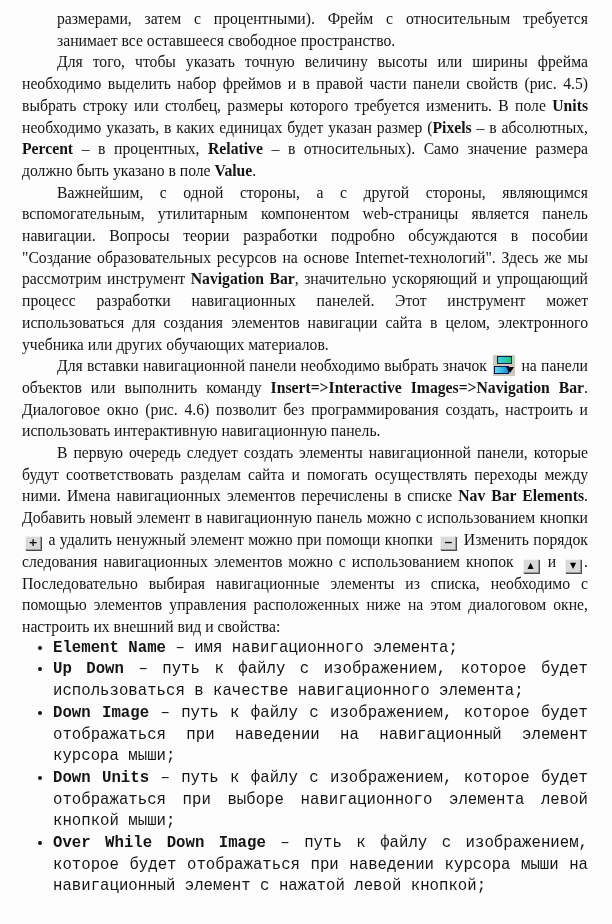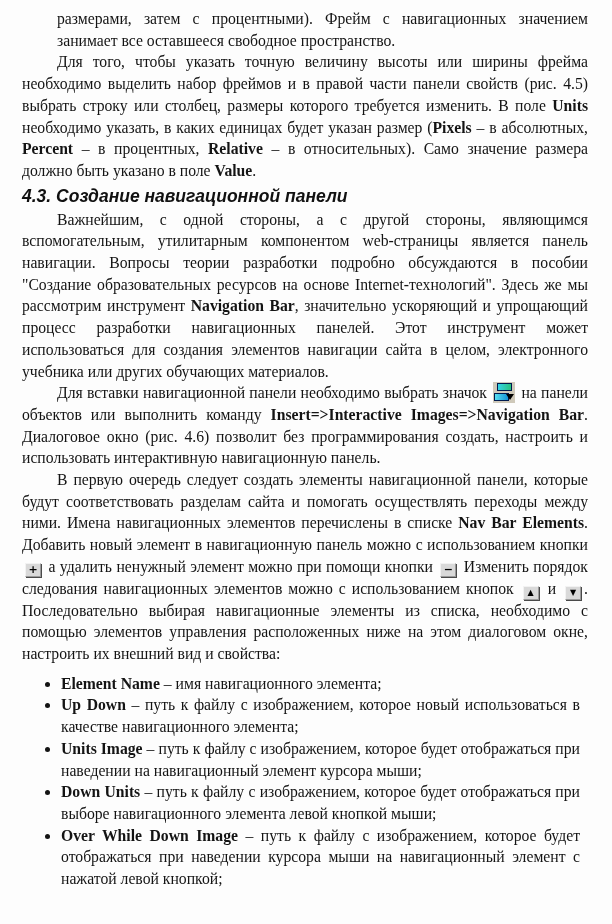--- a/index.html
+++ b/index.html
@@ -13,21 +13,21 @@
   }
   .para{margin:0;text-align:justify;}
   .cont{margin-left:35px;}
   .ind{text-indent:35px;}
   b{font-weight:bold;}
   .heading{
     font-family:"Liberation Sans","DejaVu Sans",sans-serif;
     font-style:italic;font-weight:bold;font-size:17.5px;line-height:20px;
     margin:4px 0 3px 0;color:#111;
   }
-  ul.props{margin:8px;padding:0 0 0 31px;}
+  ul.props{margin:0;padding:0 0 0 31px;font-family:Liberation Mono, monospace;}
   ul.props li{text-align:justify;list-style:disc outside;margin:0;}
   
   .nav-icon{
     display:inline-block;position:relative;width:22px;height:21px;
     background:#cfc9ba;vertical-align:-5px;margin:0 2px;
   }
   .nav-icon .nb-top{
     position:absolute;left:4px;top:1px;width:13px;height:6px;
     background:linear-gradient(90deg,#35d4e8,#27c27c);border:1px solid #001a4d;
   }
@@ -49,33 +49,32 @@
     font-family:"DejaVu Sans",sans-serif;font-weight:bold;font-size:11px;line-height:11px;
     text-align:center;color:#000;vertical-align:-1px;margin:0 3px;text-indent:0;
   }
   .btn-ico.tri{font-size:8px;line-height:12px;}
 </style>
 </head>
 <body>
 
 <div>
 
-  <p class="para cont"><span>размерами, затем с процентными). Фрейм с навигационных значением занимает все оставшееся свободное пространство.</span></p>
+  <p class="para cont"><span>размерами, затем с процентными). Фрейм с относительным требуется занимает все оставшееся свободное пространство.</span></p>
 
   <p class="para ind"><span>Для того, чтобы указать точную величину высоты или ширины фрейма необходимо выделить набор фреймов и в правой части панели свойств (рис. 4.5) выбрать строку или столбец, размеры которого требуется изменить. В поле </span><b>Units</b><span> необходимо указать, в каких единицах будет указан размер (</span><b>Pixels</b><span> – в абсолютных, </span><b>Percent</b><span> – в процентных, </span><b>Relative</b><span> – в относительных). Само значение размера должно быть указано в поле </span><b>Value</b><span>.</span></p>
 
-  <h2 class="heading">4.3. Создание навигационной панели</h2>
 
   <p class="para ind"><span>Важнейшим, с одной стороны, а с другой стороны, являющимся вспомогательным, утилитарным компонентом web-страницы является панель навигации. Вопросы теории разработки подробно обсуждаются в пособии "Создание образовательных ресурсов на основе Internet-технологий". Здесь же мы рассмотрим инструмент </span><b>Navigation Bar</b><span>, значительно ускоряющий и упрощающий процесс разработки навигационных панелей. Этот инструмент может использоваться для создания элементов навигации сайта в целом, электронного учебника или других обучающих материалов.</span></p>
 
   <p class="para ind"><span>Для вставки навигационной панели необходимо выбрать значок </span><span class="nav-icon"><i class="nb-top"></i><i class="nb-bot"></i><i class="nb-arrow"></i></span><span> на панели объектов или выполнить команду </span><b>Insert=&gt;Interactive Images=&gt;Navigation Bar</b><span>. Диалоговое окно (рис. 4.6) позволит без программирования создать, настроить и использовать интерактивную навигационную панель.</span></p>
 
   <p class="para ind"><span>В первую очередь следует создать элементы навигационной панели, которые будут соответствовать разделам сайта и помогать осуществлять переходы между ними. Имена навигационных элементов перечислены в списке </span><b>Nav Bar Elements</b><span>. Добавить новый элемент в навигационную панель можно с использованием кнопки </span><span class="btn-ico">+</span><span> а удалить ненужный элемент можно при помощи кнопки </span><span class="btn-ico">−</span><span> Изменить порядок следования навигационных элементов можно с использованием кнопок </span><span class="btn-ico tri">▲</span><span> и </span><span class="btn-ico tri">▼</span><span>. Последовательно выбирая навигационные элементы из списка, необходимо с помощью элементов управления расположенных ниже на этом диалоговом окне, настроить их внешний вид и свойства:</span></p>
 
   <ul class="props">
     <li><b>Element Name</b><span> – имя навигационного элемента;</span></li>
-    <li><b>Up Down</b><span> – путь к файлу с изображением, которое новый использоваться в качестве навигационного элемента;</span></li>
-    <li><b>Units Image</b><span> – путь к файлу с изображением, которое будет отображаться при наведении на навигационный элемент курсора мыши;</span></li>
+    <li><b>Up Down</b><span> – путь к файлу с изображением, которое будет использоваться в качестве навигационного элемента;</span></li>
+    <li><b>Down Image</b><span> – путь к файлу с изображением, которое будет отображаться при наведении на навигационный элемент курсора мыши;</span></li>
     <li><b>Down Units</b><span> – путь к файлу с изображением, которое будет отображаться при выборе навигационного элемента левой кнопкой мыши;</span></li>
     <li><b>Over While Down Image</b><span> – путь к файлу с изображением, которое будет отображаться при наведении курсора мыши на навигационный элемент с нажатой левой кнопкой;</span></li>
   </ul>
 
 </div>
 
 </body></html>

